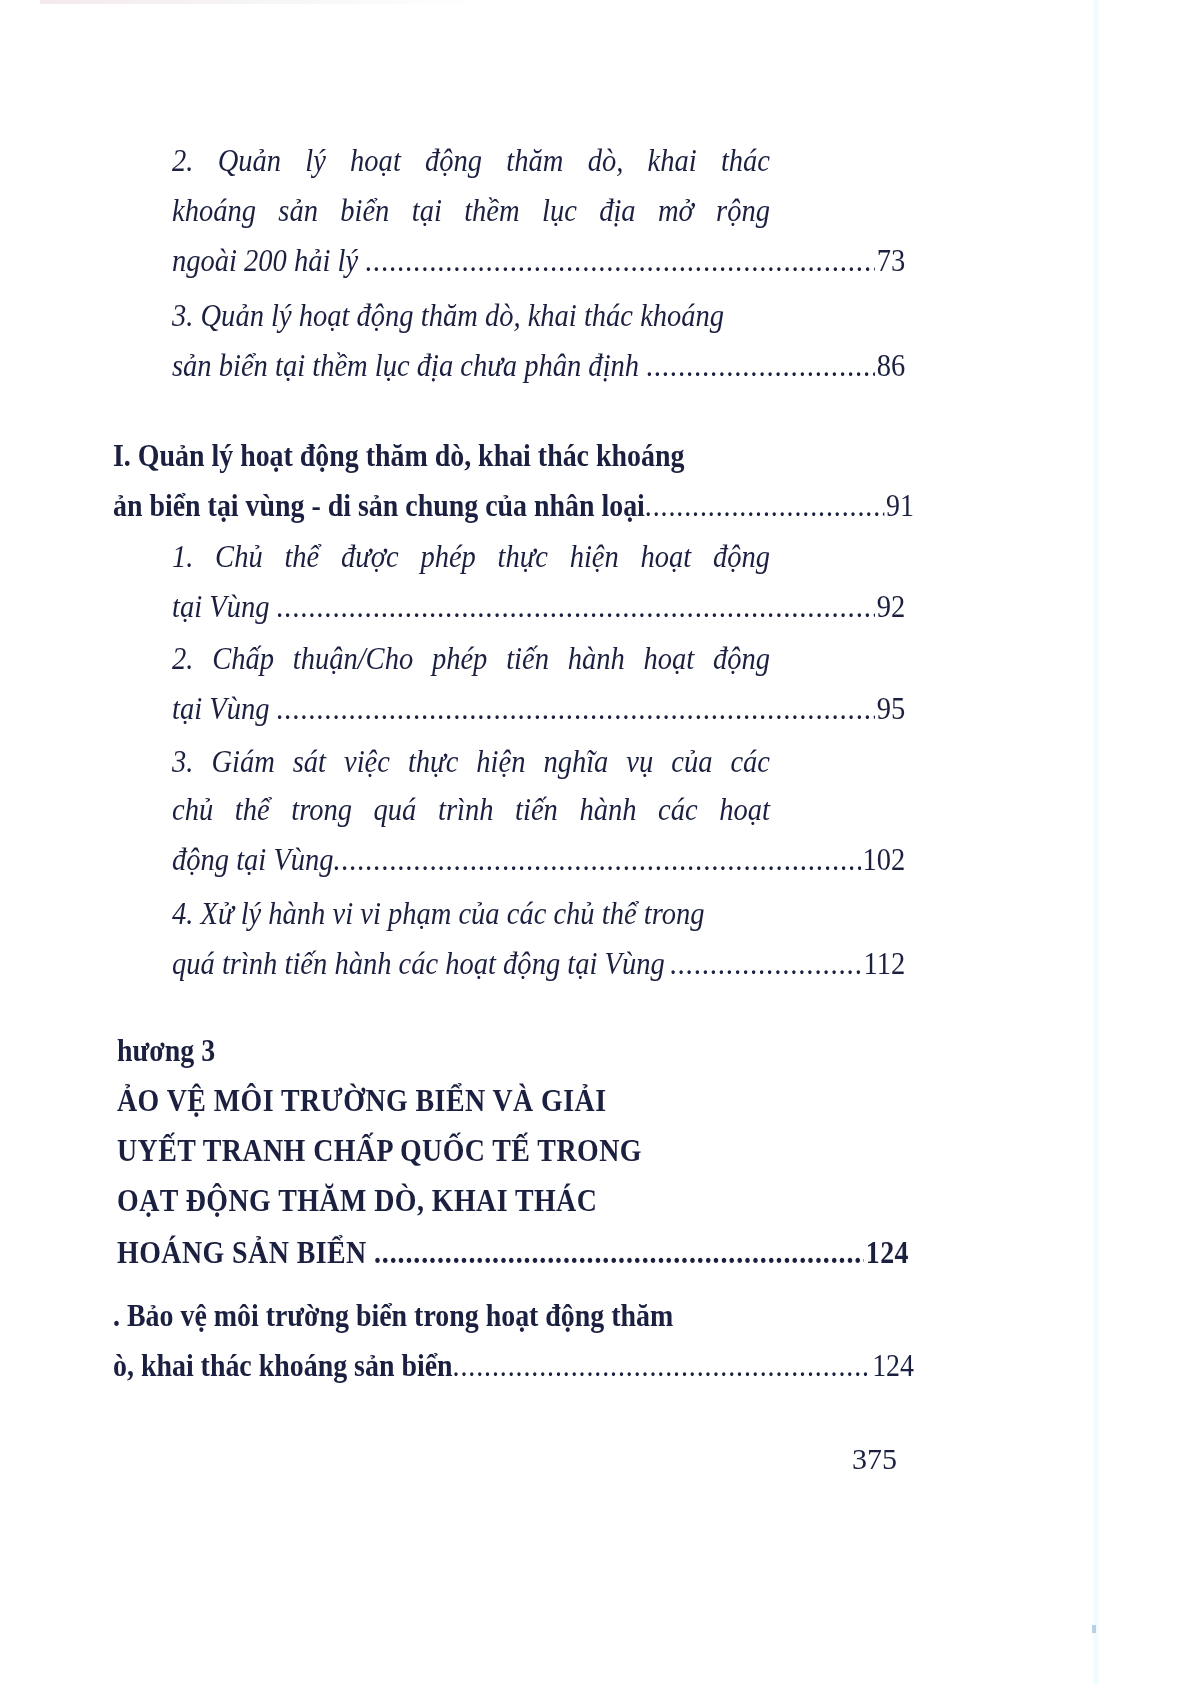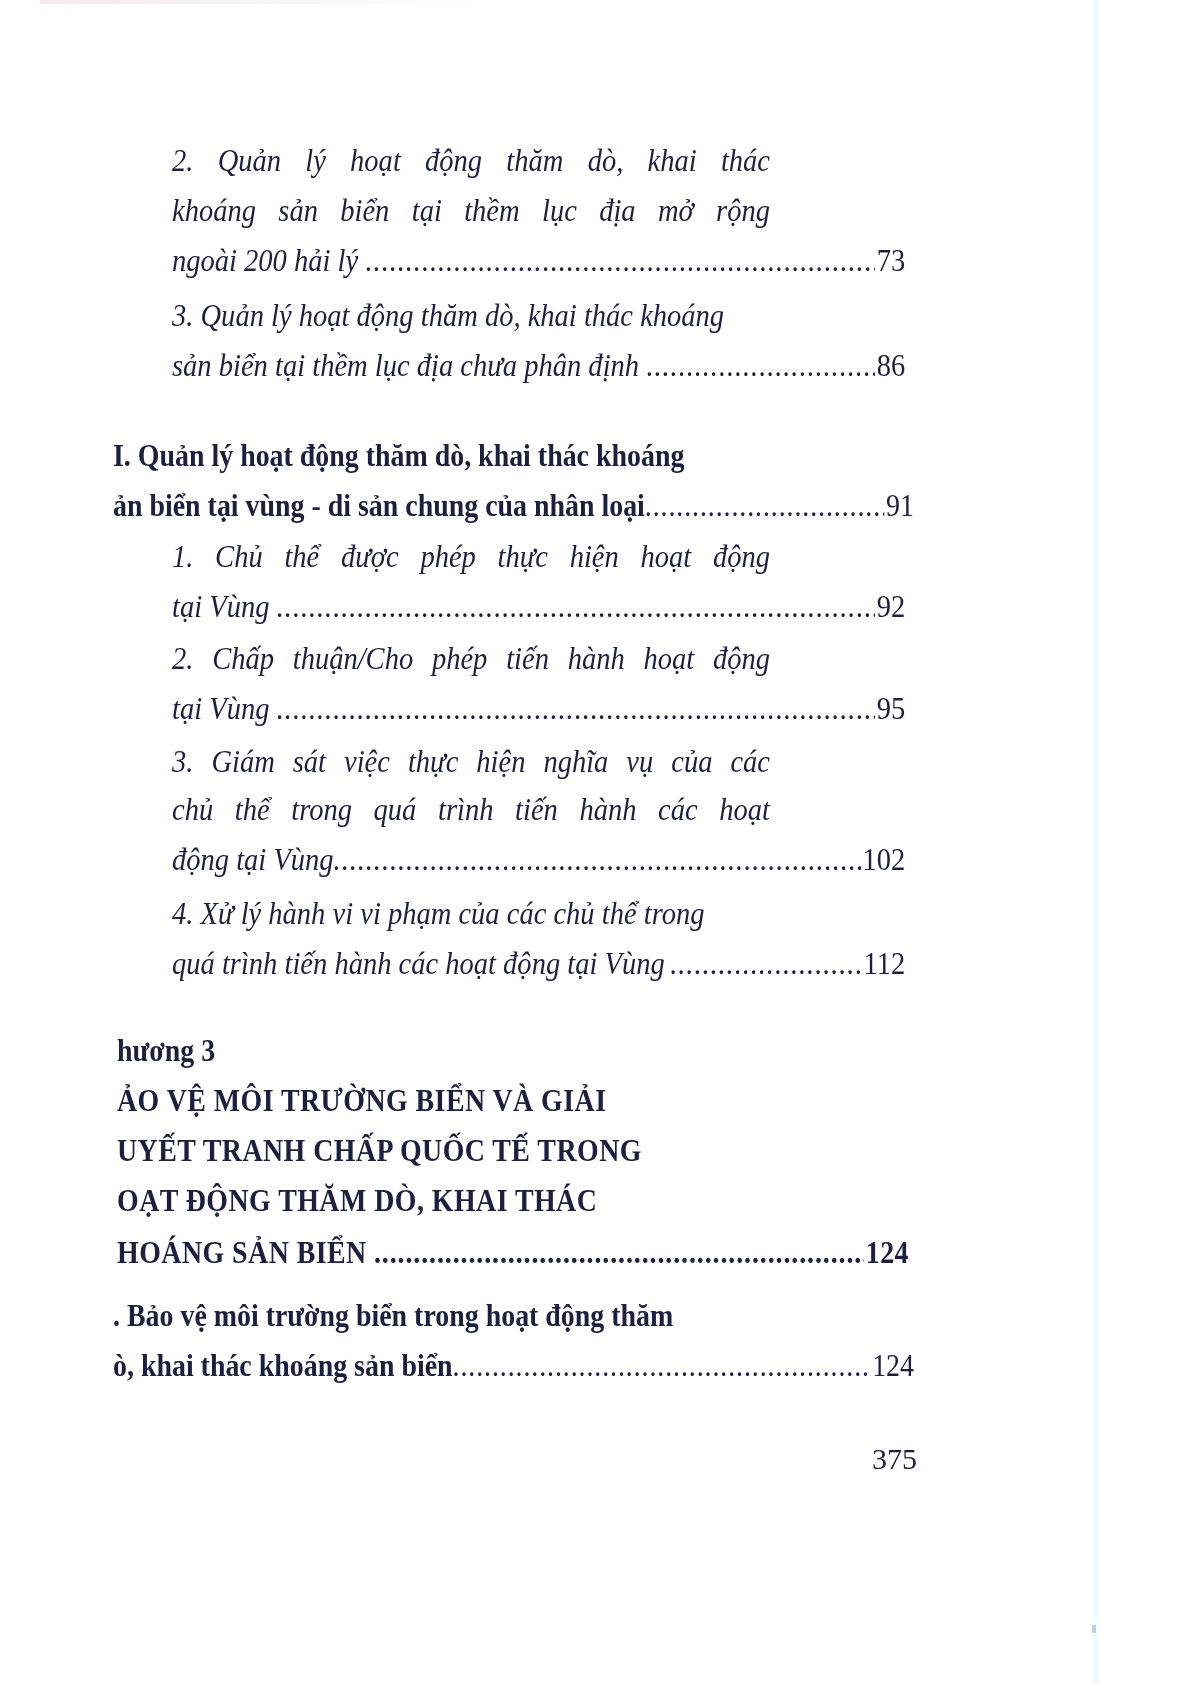--- a/index.html
+++ b/index.html
@@ -22,21 +22,21 @@
       white-space: nowrap; display: flex; align-items: baseline;
     }
     .ital { font-style: italic; font-size: 31px; transform: scaleX(0.92); transform-origin: left center; }
     .bold { font-weight: bold; font-size: 31px; transform: scaleX(0.9); transform-origin: left center; }
     .caps { font-weight: bold; font-size: 31px; transform: scaleX(0.9); transform-origin: left center; letter-spacing: 0.5px; }
     .justify { display: block; text-align: justify; text-align-last: justify; }
     .leader { flex: 1; overflow: hidden; letter-spacing: 1px; }
     .leader::before { content: "........................................................................................................................................................................................................"; }
     .pg { padding-left: 2px; }
     .page-number {
-      position: absolute; left: 872px; top: 1435px; font-size: 30px; line-height: 48px;
+      position: absolute; left: 852px; top: 1435px; font-size: 30px; line-height: 48px;
     }
     .corner-mark {
       position: absolute; left: 1092px; top: 1625px; width: 4px; height: 8px; background: #8fb4d6; opacity: 0.6;
     }
   </style>
 </head>
 <body>
 
 <div class="top-smudge"></div>
 <div class="page-edge"></div>

